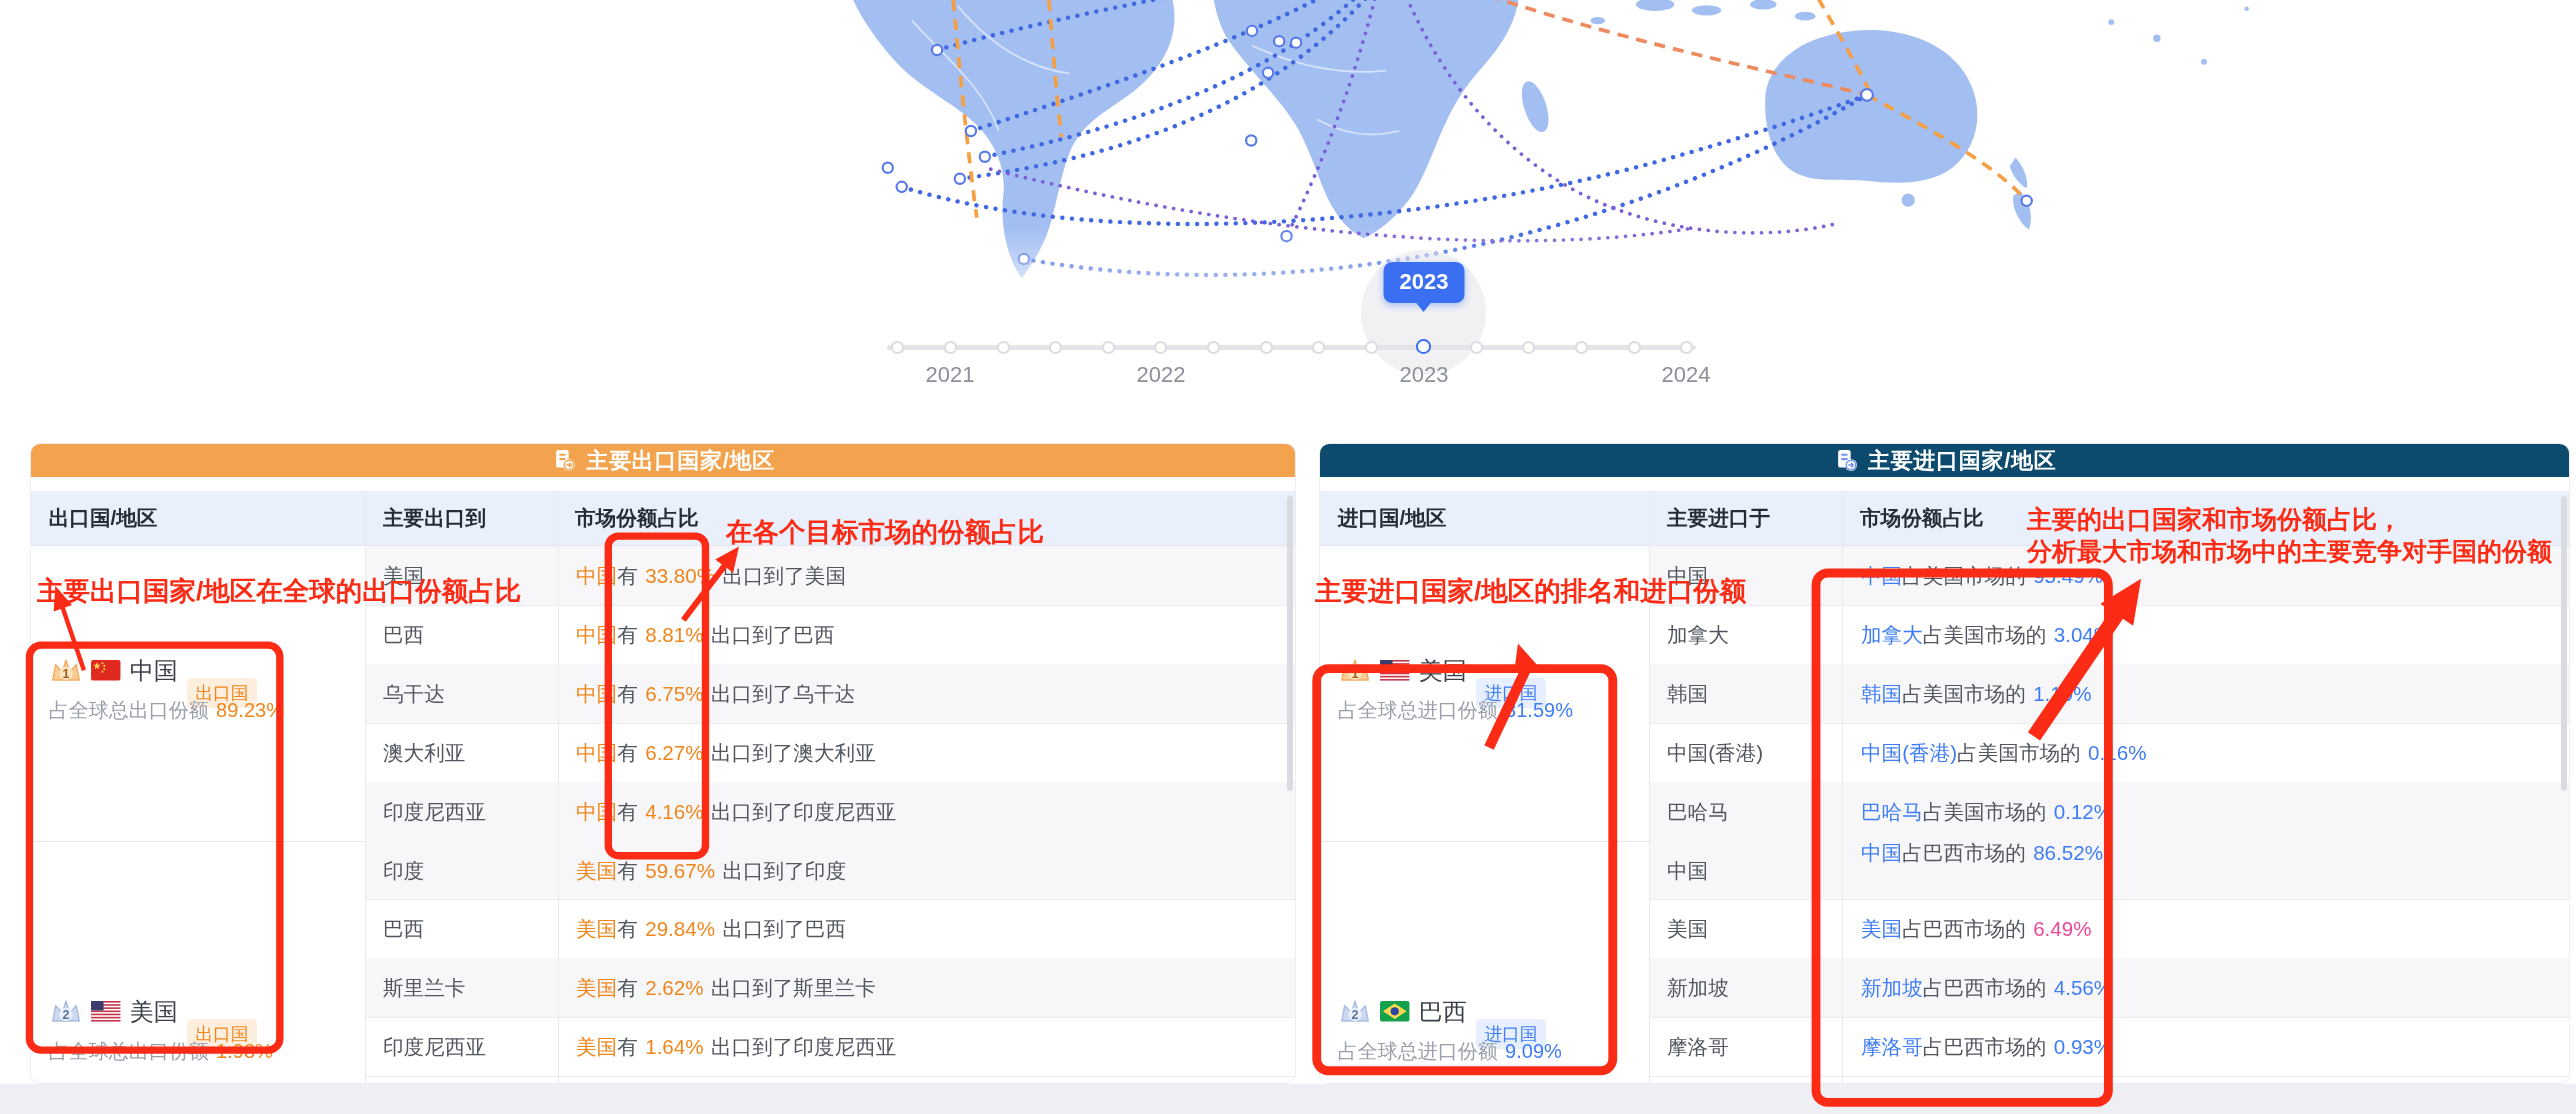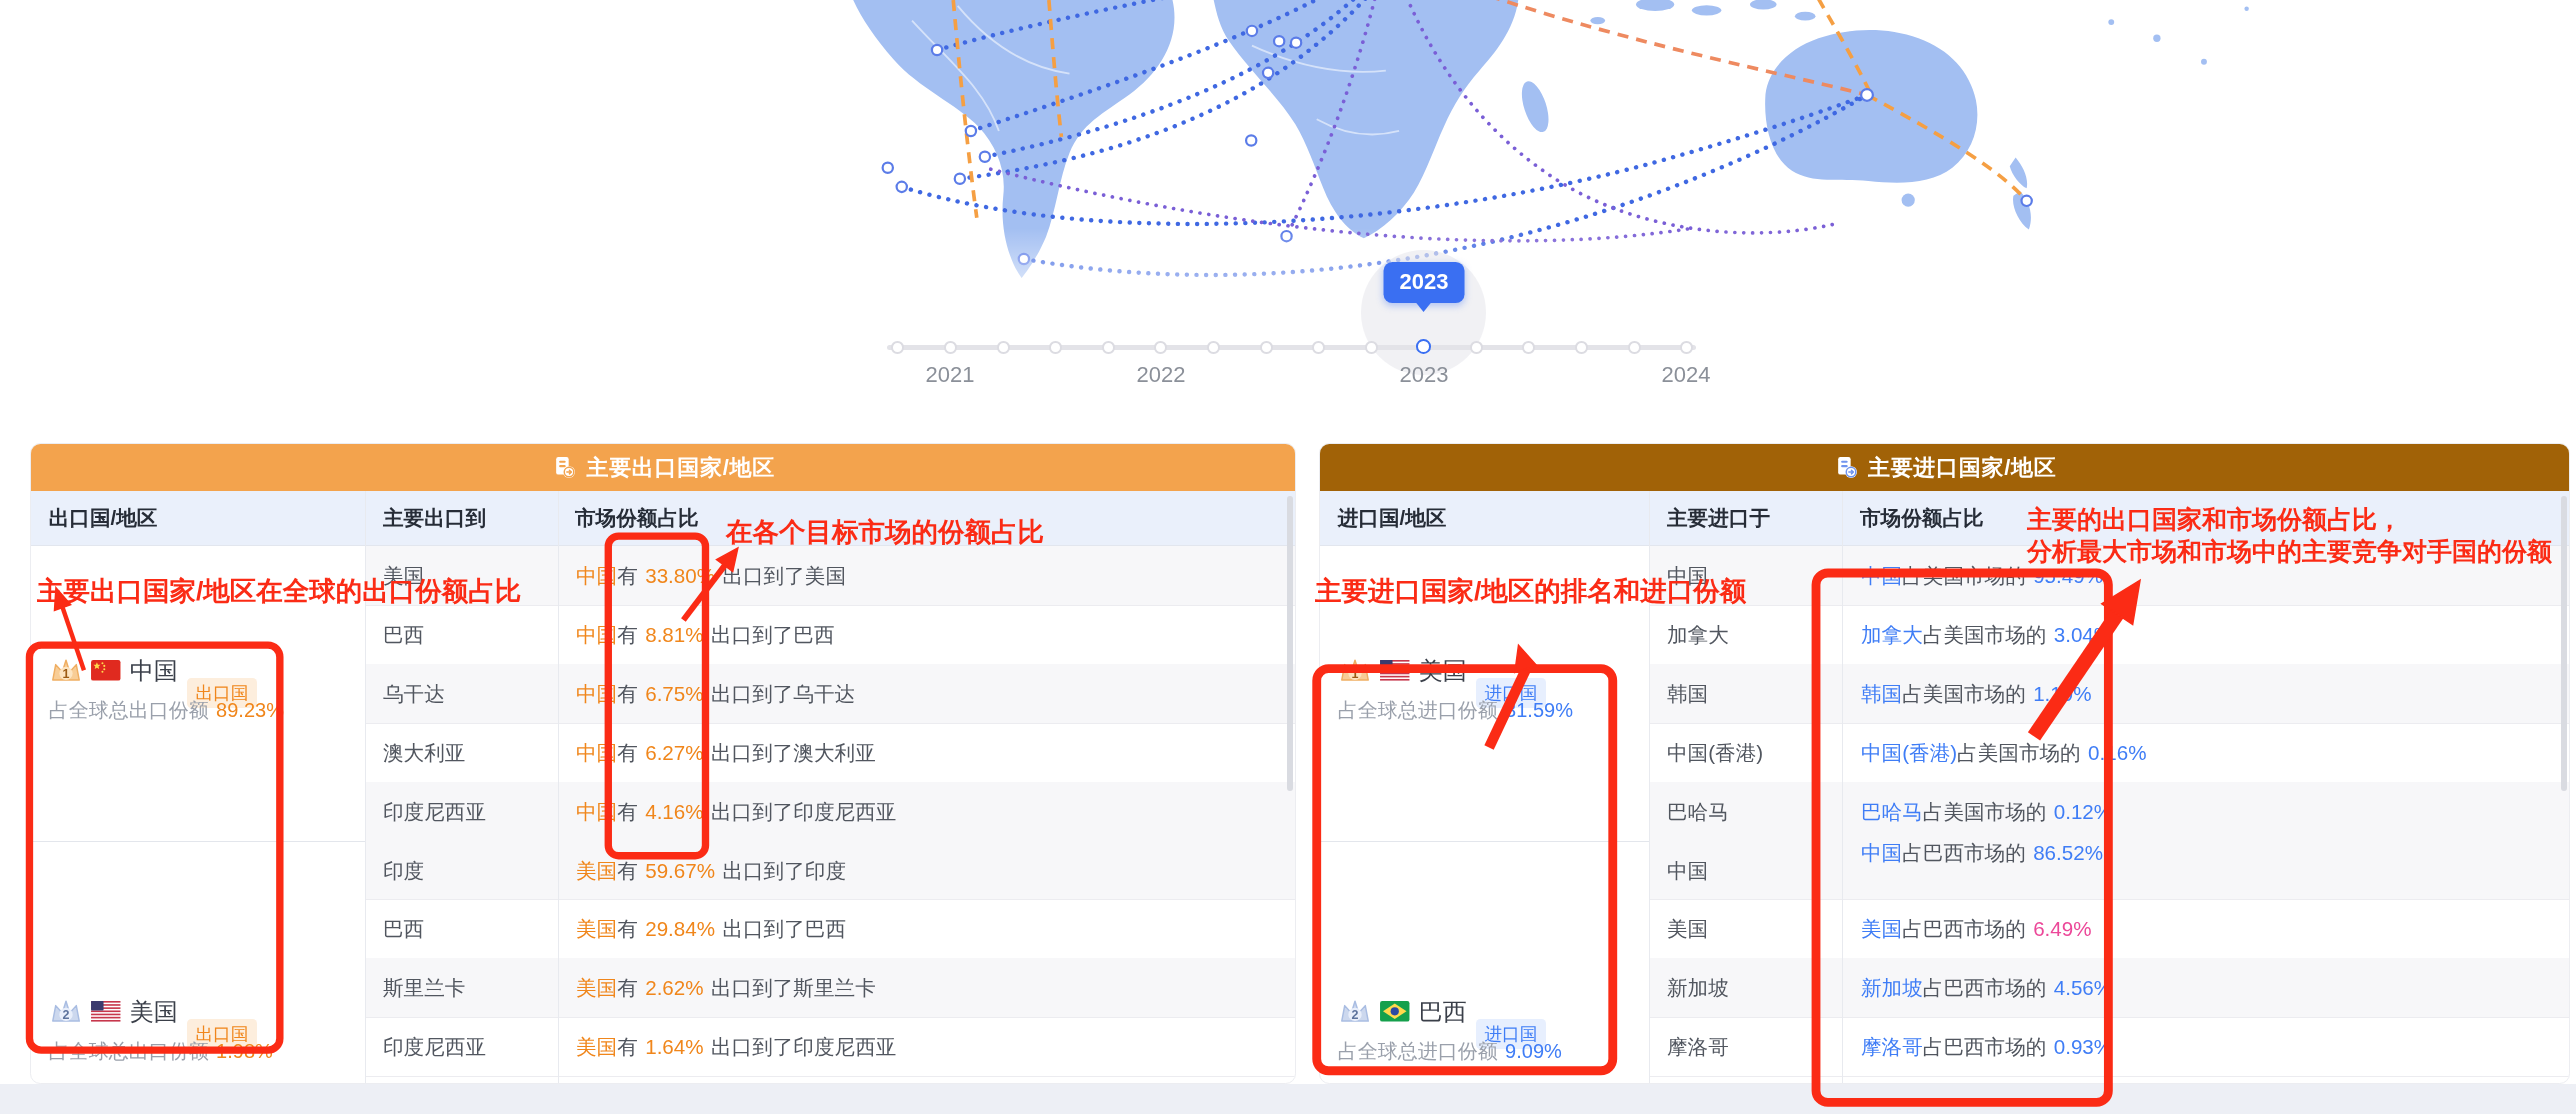--- a/index.html
+++ b/index.html
@@ -12,21 +12,21 @@
   .tl-track{position:absolute;height:5.2px;border-radius:2.9px;background:#e3e3e8;}
   .tl-node{position:absolute;width:12.5px;height:12.5px;border-radius:50%;background:#fff;border:2.2px solid #dcdce2;box-sizing:border-box;}
   .tl-node.active{width:14.7px;height:14.7px;border:2.9px solid #3a6ff2;}
   .tl-year{position:absolute;transform:translateX(-50%);font-size:22px;color:#8b9099;}
   .tl-tip{position:absolute;transform:translateX(-50%);background:#3a6ff2;color:#fff;font-size:22px;font-weight:bold;
           padding:7.4px 16px;border-radius:8.8px;box-shadow:0 2.9px 7.4px rgba(58,111,242,.35);}
   .tl-tip:after{content:"";position:absolute;left:50%;bottom:-8.8px;transform:translateX(-50%);
           border-left:8.8px solid transparent;border-right:8.8px solid transparent;border-top:10.3px solid #3a6ff2;}
   
   .tcard{position:absolute;background:#fff;border:0.7px solid #ecedf1;border-radius:10.3px;overflow:hidden;box-sizing:border-box;}
-  .tbar{height:47px;display:flex;align-items:center;justify-content:center;gap:8.8px;}
+  .tbar{height:33px;display:flex;align-items:center;justify-content:center;gap:8.8px;}
   .tbar-title{color:#fff;font-size:22px;font-weight:bold;letter-spacing:0.7px;}
   .thead{position:absolute;top:47px;left:0;right:0;height:54px;background:#eaf0fb;border-bottom:0.7px solid #e2e6ee;}
   .th{position:absolute;top:0;height:54px;line-height:54px;font-size:20.6px;font-weight:bold;color:#262c37;white-space:nowrap;}
   .tbody{position:absolute;top:102px;left:0;right:0;bottom:0;}
   .trow{position:absolute;height:59px;}
   .cell{position:absolute;height:59px;line-height:59px;font-size:20.6px;color:#51565f;white-space:nowrap;}
   .mid{color:#51565f;}
   .pct{margin:0 7.4px;}
   .rline{position:absolute;height:0.7px;background:#ececf0;}
   .gline{position:absolute;left:0;width:100%;height:0.7px;background:#e3e6ec;}
@@ -252,21 +252,21 @@
             <span class="gbadge" style="color:#f0861b;background:#fdeedd">出口国</span>
           </div>
           <div class="gl2"><span>占全球总出口份额</span><span class="gval" style="color:#f0861b">1.98%</span></div>
         </div>
       </div>
       <div class="vline" style="left:334px"></div>
       <div class="vline" style="left:527px"></div>
       <div class="scrollthumb" style="left:1256px"></div>
     </div>
     <div class="tcard" style="left: 1319px; top: 443px; width: 1251px; height: 641px;">
-      <div class="tbar" style="background:#a16207">
+      <div class="tbar" style="background:#0c4a6e">
         <svg width="26.5" height="26.5" viewBox="0 0 36 36">
           <rect x="7" y="4" width="17" height="24" rx="3" fill="#fff"></rect>
           <rect x="11" y="9" width="9" height="3" rx="1.5" fill="#7094ee"></rect>
           <rect x="11" y="15" width="9" height="3" rx="1.5" fill="#7094ee"></rect>
           <circle cx="24.5" cy="24.5" r="8" fill="#fff"></circle>
           <circle cx="24.5" cy="24.5" r="6.5" fill="none" stroke="#7094ee" stroke-width="2"></circle>
           <path d="M21.5 24.5 h6 M25 22 l2.8 2.5 L25 27" fill="none" stroke="#7094ee" stroke-width="2" stroke-linecap="round" stroke-linejoin="round"></path>
         </svg>
         <span class="tbar-title">主要进口国家/地区</span>
       </div>

